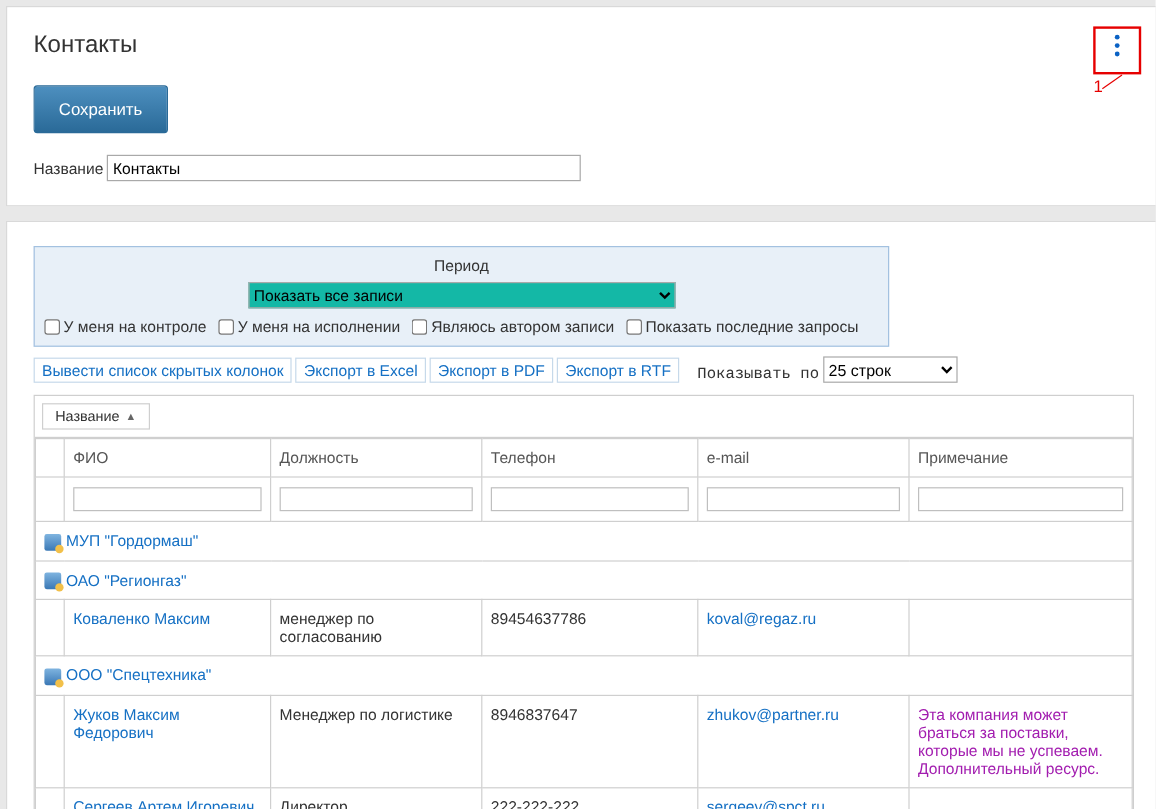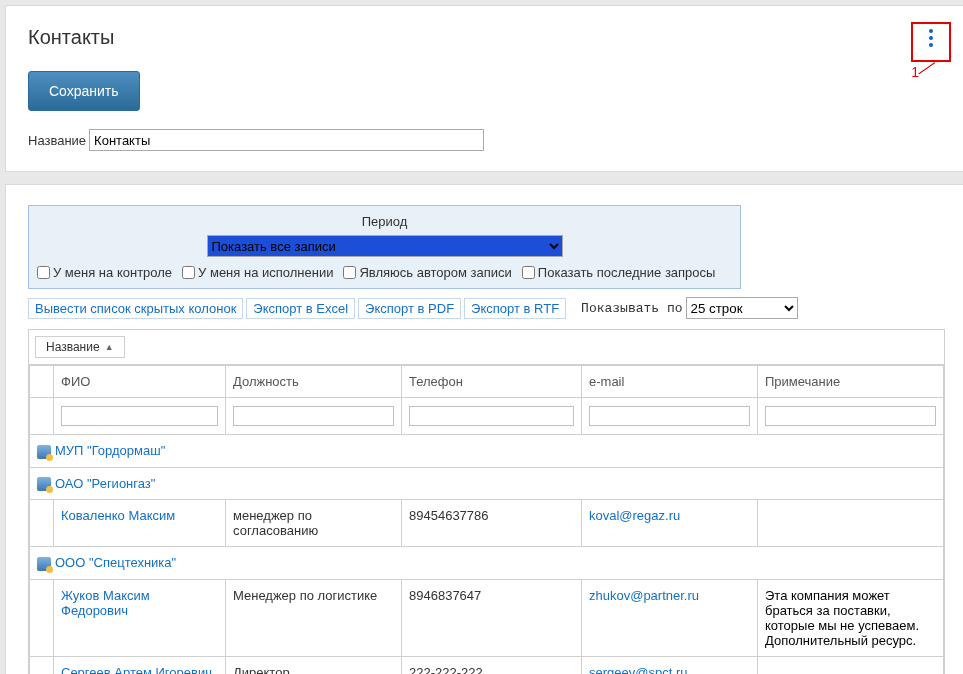--- a/index.html
+++ b/index.html
@@ -12,24 +12,24 @@
     .form-row label { font-size: 13px; }
     .form-row input[type="text"] { border: 1px solid #a9a9a9; padding: 2px 4px; width: 395px; height: 22px; font-size: 13px; }
     .menu-btn { position: absolute; top: 18px; right: 22px; width: 28px; height: 28px; display: flex; flex-direction: column; align-items: center; justify-content: center; gap: 3px; cursor: pointer; }
     .menu-btn span { width: 4px; height: 4px; background: #0b62c4; border-radius: 50%; }
     .anno-box { position: absolute; top: 16px; right: 16px; width: 40px; height: 40px; border: 2px solid #e60000; pointer-events: none; }
     .anno-lbl { position: absolute; top: 58px; right: 48px; color: #e60000; font-size: 14px; pointer-events: none; }
     .anno-line { position: absolute; top: 56px; right: 32px; width: 20px; height: 1px; border-top: 1px solid #e60000; transform: rotate(-35deg); transform-origin: right center; pointer-events: none; }
 
     .filter-box { border: 1px solid #a3c1e0; background: #e8f0f8; padding: 8px; margin-bottom: 8px; width: 713px; }
     .filter-row1 { display: flex; align-items: center; gap: 6px; margin-bottom: 8px; flex-direction: column; }
-    .filter-row1 select { width: 356px; height: 22px; border: 1px solid #a9a9a9; background: #1d4ed8; font-size: 13px; }
+    .filter-row1 select { width: 356px; height: 22px; border: 1px solid #a9a9a9; background: #14b8a6; font-size: 13px; }
     .filter-row2 { display: flex; gap: 10px; flex-wrap: wrap; }
     .filter-row2 label { display: flex; align-items: center; gap: 3px; font-size: 13px; }
-    .action-row { display: flex; align-items: center; gap: 3px; font-size: 13px; margin-bottom: 10px; flex-wrap: wrap; }
+    .action-row { display: flex; align-items: flex-end; gap: 3px; font-size: 13px; margin-bottom: 10px; flex-wrap: wrap; }
     .action-row a { color: #1570c4; text-decoration: none; border: 1px solid #c6d9ea; padding: 2px 6px; background: #fff; }
     .action-row span.lbl { margin-left: 12px; font-family: Liberation Mono, monospace; }
     .action-row select { border: 1px solid #a9a9a9; height: 22px; width: 112px; background:#fff; }
 
     .grid { border: 1px solid #cfcfcf; }
     .group-hdr-bar { border-bottom: 1px solid #cfcfcf; padding: 6px; }
     .group-hdr-chip { display: inline-flex; align-items: center; gap: 5px; border: 1px solid #cfcfcf; padding: 3px 10px; font-size: 12px; background: #fff; }
     .group-hdr-chip .arrow { font-size: 9px; color: #666; }
 
     table.main { border-collapse: collapse; width: 100%; table-layout: fixed; }
@@ -39,21 +39,21 @@
     .col-fio { width: 172px; }
     .col-dol { width: 176px; }
     .col-tel { width: 180px; }
     .col-mail { width: 176px; }
     .filter-inp { width: 100%; border: 1px solid #bfbfbf; height: 20px; padding: 0 3px; }
     .grp-row td { background: #fff; padding: 4px 6px; }
     .grp-row .icon { display: inline-block; width: 14px; height: 14px; background: linear-gradient(to bottom, #7fb4e0, #3a78b5); border-radius: 2px; vertical-align: middle; margin-right: 4px; position: relative; }
     .grp-row .icon::after { content: ''; position: absolute; right: -2px; bottom: -2px; width: 7px; height: 7px; background: #f2c04a; border-radius: 50%; }
     a.link { color: #1570c4; text-decoration: none; }
     td.indent { padding-left: 30px; }
-    .note { color: #000000; }
+    .note { color: #a21caf; }
   </style>
 </head>
 <body>
 <div class="page">
 
 <div class="panel">
   <div class="anno-box"></div>
   <div class="anno-line"></div>
   <div class="anno-lbl">1</div>
   <div class="menu-btn">

